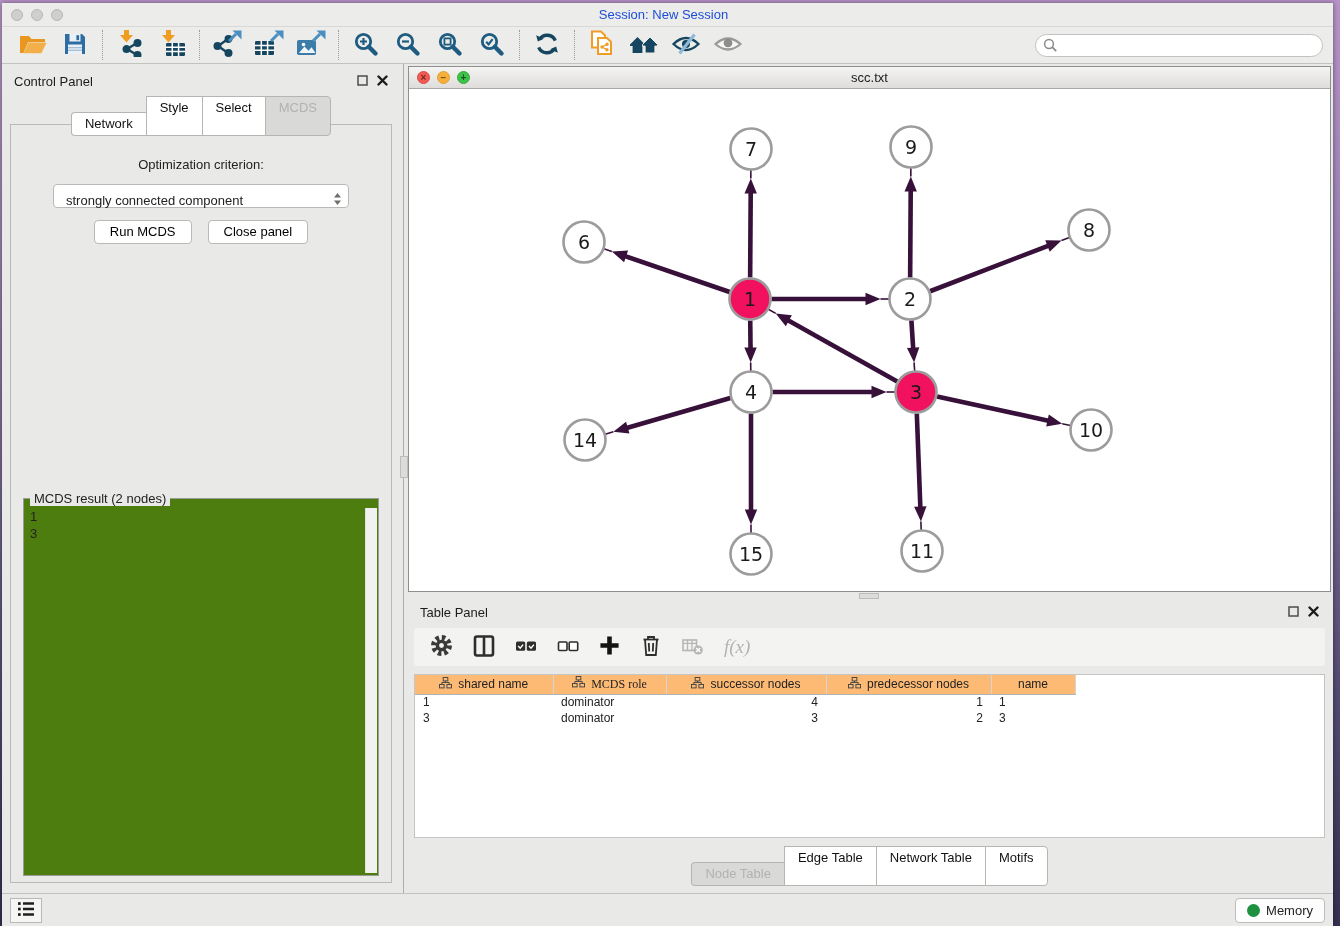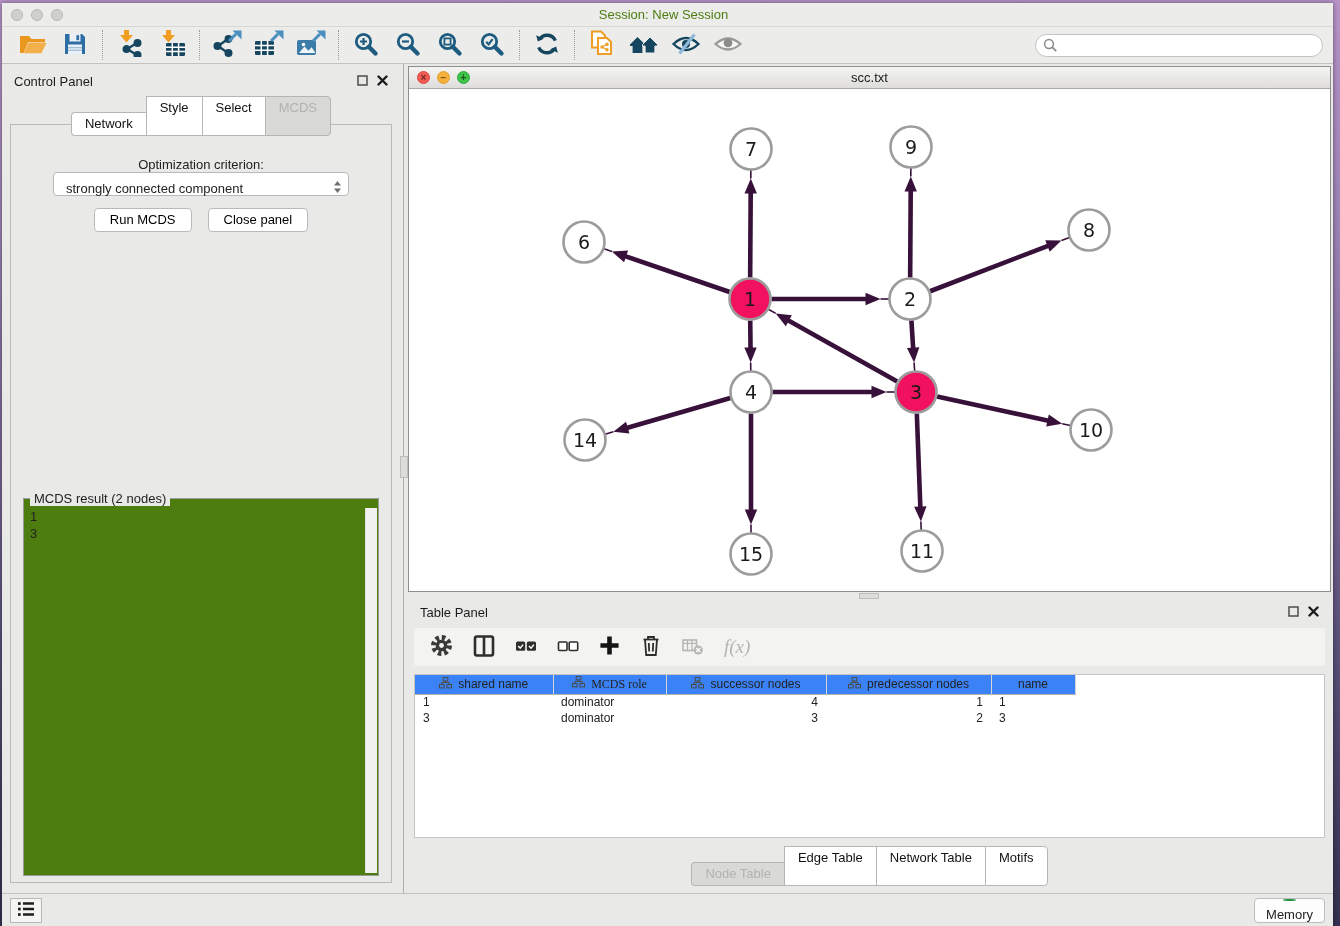--- a/index.html
+++ b/index.html
@@ -11,42 +11,42 @@
   }
   .app-window {
     position:absolute; top:3px; left:2px; right:7px; bottom:0;
     background:#e9e9e7; display:flex; flex-direction:column;
     box-shadow: 0 0 5px rgba(0,0,0,.45);
   }
   
   .titlebar { height:23px; background:#ececea; position:relative; display:flex; align-items:center; flex:0 0 auto; }
   .traffic { display:flex; gap:8px; margin-left:9px; z-index:2; }
   .traffic .dot { width:12px; height:12px; border-radius:50%; background:#cfcfcd; border:1px solid #b8b8b6; }
-  .title-text { position:absolute; left:0; right:8px; text-align:center; color:#4d7c0f; font-size:13px; }
+  .title-text { position:absolute; left:0; right:8px; text-align:center; color:#1d4ed8; font-size:13px; }
   
   .toolbar { height:38px; background:#ececea; border-top:1px solid #d8d8d6; border-bottom:1px solid #c2c2c0; display:flex; align-items:center; padding:0 10px; flex:0 0 auto; }
   .tb-group { display:flex; align-items:center; }
   .tb-btn { width:42px; height:32px; display:flex; align-items:center; justify-content:center; cursor:default; }
   .tb-sep { width:1px; height:30px; border-left:1px dotted #9a9a98; margin:0 6px; }
   .search-wrap { margin-left:auto; position:relative; }
   .search-wrap input { width:288px; height:23px; border:1px solid #c2c2c0; border-radius:12px; background:#fff; padding:0 8px 0 26px; font-size:12px; outline:none; font-family:"Liberation Sans",sans-serif; }
   .search-glass { position:absolute; left:8px; top:4px; }
   
   .main { flex:1; display:flex; min-height:0; }
   
   .control-panel { width:398px; flex:0 0 auto; display:flex; flex-direction:column; padding-top:5px; }
   .panel-header { height:24px; display:flex; align-items:center; padding:0 12px; font-size:13px; color:#1c1c1c; flex:0 0 auto; }
   .win-btns { margin-left:auto; display:flex; gap:9px; align-items:center; }
   .seg-tabs { display:flex; justify-content:center; margin-top:3px; flex:0 0 auto; position:relative; z-index:2; }
   .seg { border:1px solid #b5b5b3; border-right:none; background:#fff; font-size:13px; padding:3px 13px 4px; color:#111; cursor:default; }
   .seg:first-child { border-radius:4px 0 0 4px;margin-top:16px; }
   .seg:last-child { border-radius:0 4px 4px 0; border-right:1px solid #b5b5b3; }
   .seg.selected { background:#d9d9d7; color:#b2b2b0; }
   .cp-content { flex:1; margin:-12px 8px 10px; border:1px solid #b9b9b7; padding:32px 6px 6px; display:flex; flex-direction:column; min-height:0; }
-  .opt-label { text-align:center; font-size:13px; }
+  .opt-label { text-align:center; font-size:13px; margin-bottom:12px; }
   .dropdown { margin:0 36px; height:24px; background:#fff; border:1px solid #b9b9b7; border-radius:4px; display:flex; align-items:center; padding:8px 6px 0 12px; font-size:13px; cursor:default; }
   .dropdown .dd-label { flex:1; }
   .btn-row { display:flex; justify-content:center; gap:16px; margin-top:12px; }
   .aq-btn { background:#fff; border:1px solid #b9b9b7; border-radius:4px; font-size:13px; padding:3px 15px 4px; font-family:"Liberation Sans",sans-serif; cursor:default; }
   .result-box { margin-top:auto; height:378px; border:1px solid #9a9a98; background:#4d7c0f; position:relative; margin-left:6px; margin-right:6px; }
   .result-legend { position:absolute; top:-8px; left:6px; background:#e9e9e7; padding:0 4px; font-size:13px; }
   .result-list { position:absolute; inset:9px 14px 2px 6px; overflow:hidden; font-size:13px; line-height:17px; }
   .result-scroll { position:absolute; top:9px; bottom:2px; right:1px; width:12px; background:#f1f1ef; border-left:1px solid #e0e0de; }
   
   .v-splitter { width:8px; flex:0 0 auto; position:relative; background:#e9e9e7; }
@@ -66,28 +66,28 @@
   .net-canvas svg { position:absolute; inset:0; }
   .h-splitter { height:8px; flex:0 0 auto; position:relative; }
   .h-handle { position:absolute; top:1px; left:451px; width:20px; height:6px; background:#dcdcda; border:1px solid #bdbdbb; }
   
   .table-panel { flex:1; display:flex; flex-direction:column; min-height:0; }
   .tp-toolbar { margin:4px 6px 0; height:38px; flex:0 0 auto; background:#f3f3f1; border-radius:3px; display:flex; align-items:center; gap:20px; padding:0 16px; }
   .tp-icon { display:flex; align-items:flex-start; justify-content:center; cursor:default; }
   .fx-label { font-family:"Liberation Serif", serif; font-style:italic; font-size:19px; color:#b3b3b1; }
   .tp-table-wrap { flex:1; margin:8px 6px 0; background:#fff; border:1px solid #c5c5c3; overflow:hidden; min-height:0; }
   table.node-table { border-collapse:collapse; font-size:12px; }
-  table.node-table th { background:#3b82f6; border-right:1px solid #d5d5d3; border-bottom:1px solid #b2b2b0; font-weight:normal; height:19px; padding:0 4px; white-space:nowrap; }
+  table.node-table th { background:#fdba74; border-right:1px solid #d5d5d3; border-bottom:1px solid #b2b2b0; font-weight:normal; height:19px; padding:0 4px; white-space:nowrap; }
   table.node-table th .th-inner { display:flex; align-items:center; justify-content:center; gap:6px; }
   table.node-table td { height:16px; padding:0 8px; white-space:nowrap; }
   .tp-tabs { flex:0 0 auto; display:flex; justify-content:center; padding:5px 0 7px; }
   
   .statusbar { height:33px; flex:0 0 auto; border-top:1px solid #c2c2c0; display:flex; align-items:center; padding:0 8px; }
   .list-btn { width:32px; height:25px; background:#f5f5f3; border:1px solid #b9b9b7; display:flex; align-items:center; justify-content:center; }
-  .memory-btn { margin-left:auto; height:25px; background:#fdfdfd; border:1px solid #bdbdbb; border-radius:4px; display:flex; align-items:center; gap:6px; padding:0 11px; font-size:13px;flex-direction:column; }
+  .memory-btn { margin-left:auto; height:25px; background:#fdfdfd; border:1px solid #bdbdbb; border-radius:4px; display:flex; align-items:center; gap:6px; padding:0 11px; font-size:13px; }
   .mem-dot { width:13px; height:13px; border-radius:50%; background:#1d9140; }
 </style>
 </head>
 <body>
 
 <div class="app-window">
 
   <div class="titlebar">
     <div class="traffic">
       <span class="dot"></span>

